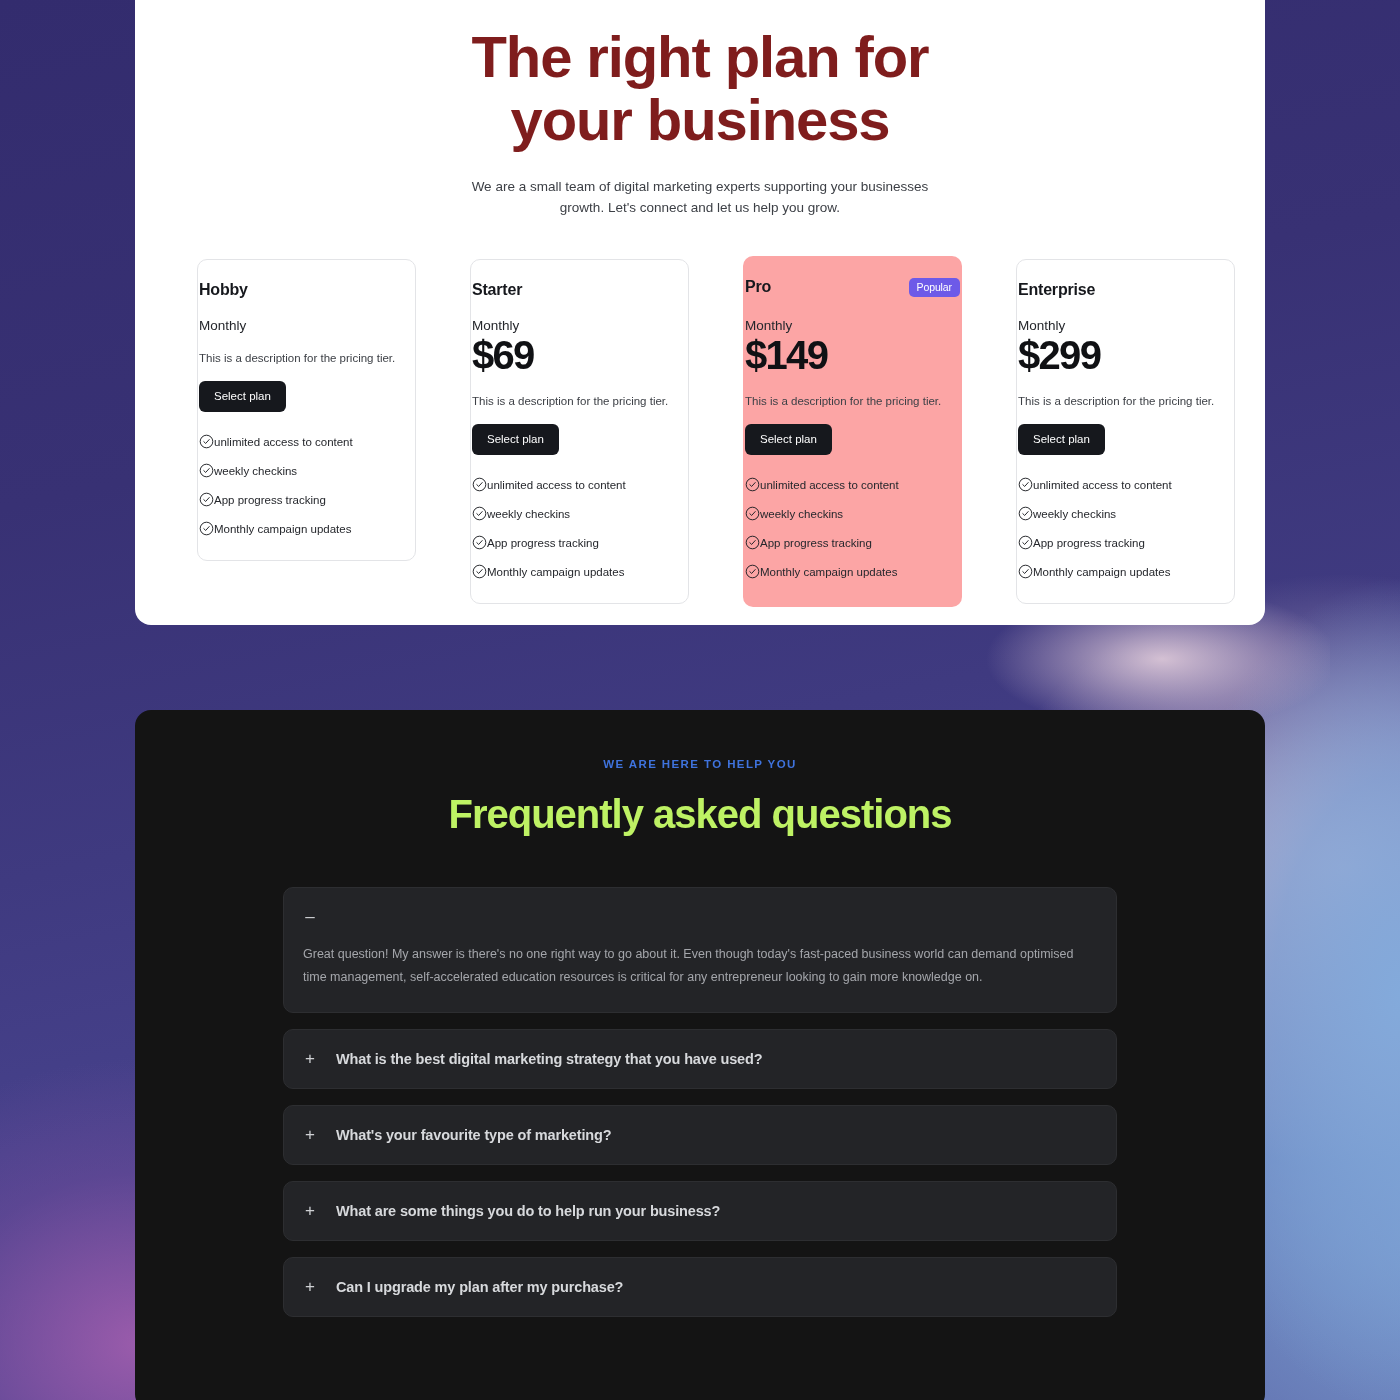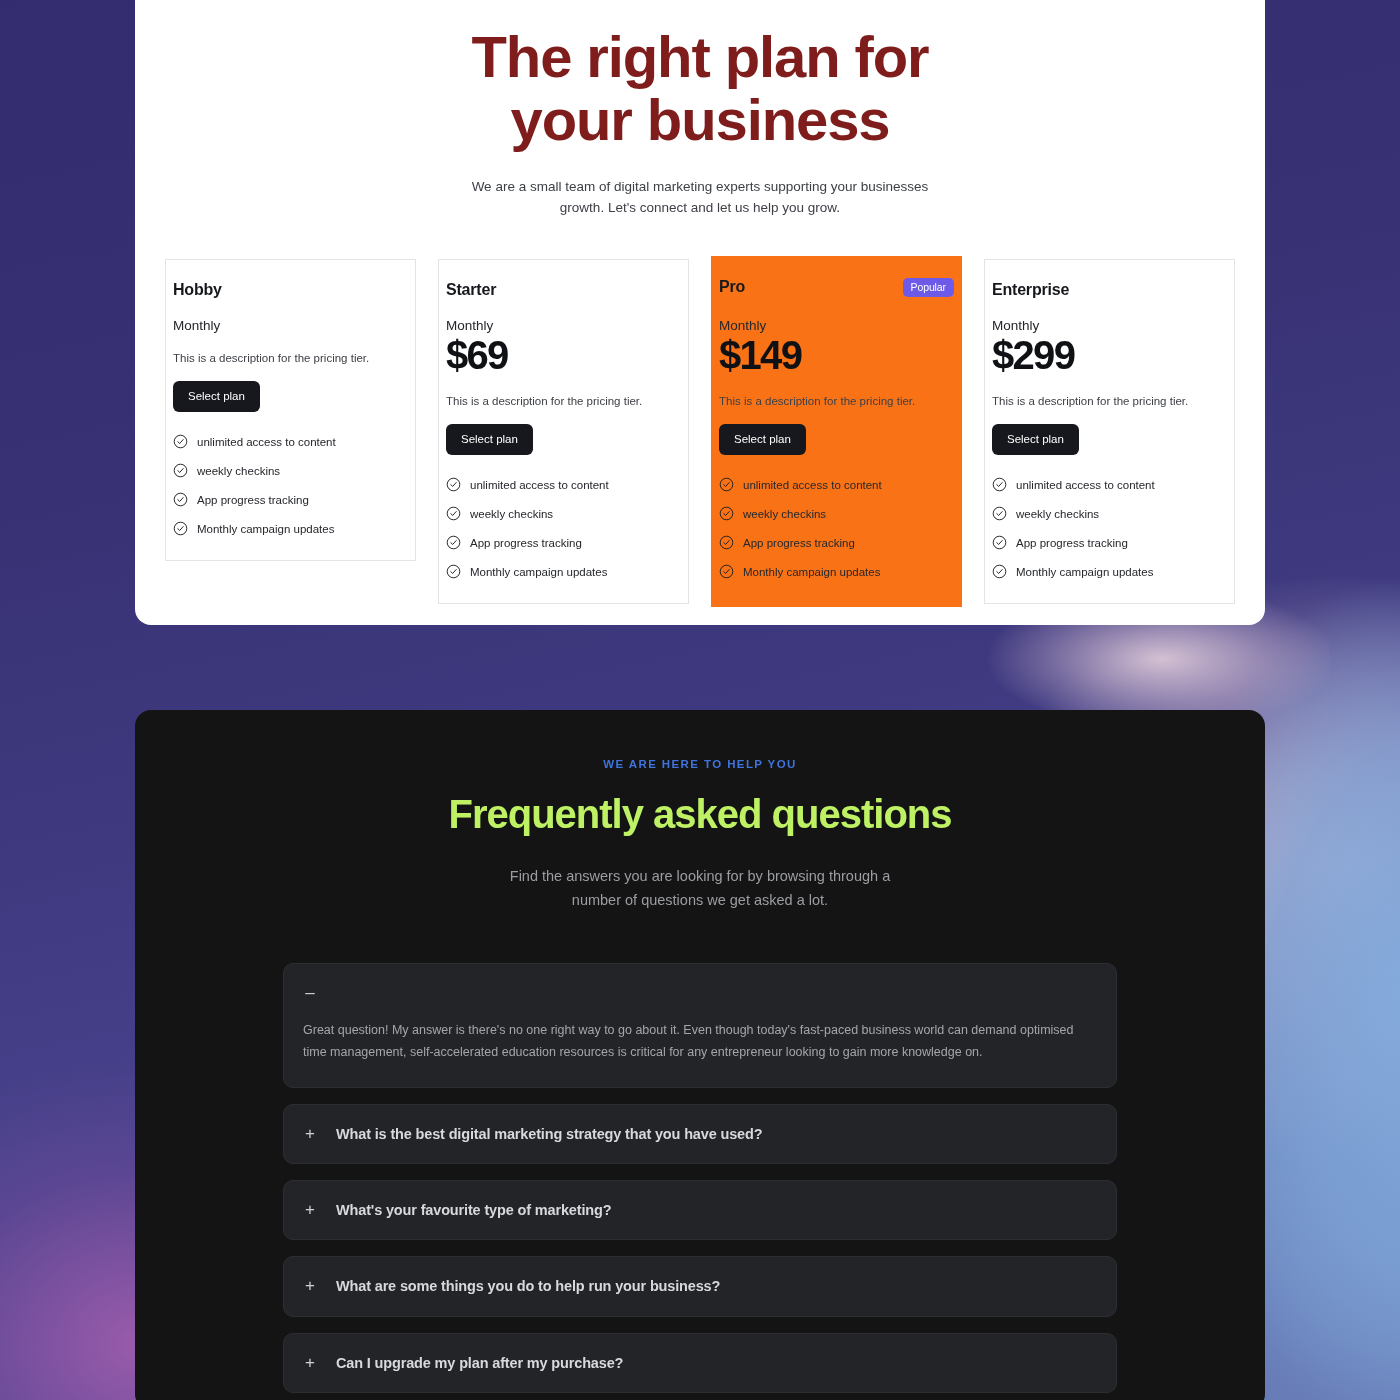--- a/index.html
+++ b/index.html
@@ -87,27 +87,28 @@
   .cards {
     display: flex;
     justify-content: center;
     align-items: flex-start;
     gap: 22px;
     margin-top: 40px;
   }
   .card {
     width: 252px;
     border: 1px solid #e3e4e7;
-    border-radius: 0;
+    border-radius: 10px;
     background: #ffffff;
-    padding: 20px 7px 24px;
+    padding: 20px 1px 24px;
     position: relative;
+    margin-left: 32px;
   }
   .card.featured {
-    background: #f97316;
+    background: #fca5a5;
     border-color: transparent;
     padding-top: 20px;
     padding-bottom: 27px;
     margin-top: -3px;
     width: 252px;
   }
   .card-head {
     display: flex;
     align-items: center;
     justify-content: space-between;
@@ -160,21 +161,20 @@
     cursor: pointer;
     font-family: inherit;
   }
   .features {
     list-style: none;
     margin-top: 22px;
   }
   .feature {
     display: flex;
     align-items: center;
-    gap: 9px;
     margin-bottom: 14px;
   }
   .feature:last-child { margin-bottom: 0; }
   .feature svg { flex: 0 0 auto; display: block; }
   .feature-label {
     font-size: 11.5px;
     color: #25272c;
   }
 
   
@@ -421,21 +421,20 @@
             <span class="feature-label">Monthly campaign updates</span>
           </li>
         </ul></div>
     </div>
 </section>
 
 <section class="panel faq-panel">
   <div class="faq-head">
     <div class="eyebrow">WE ARE HERE TO HELP YOU</div>
     <h2 class="faq-title">Frequently asked questions</h2>
-    <p class="faq-sub">Find the answers you are looking for by browsing through a number of questions we get asked a lot.</p>
   </div>
   <div class="faq-list" id="faq-list">
       <div class="faq-item open">
         <div class="faq-q-row">
           <span class="faq-sign">–</span>
         </div>
         <div class="faq-a">Great question! My answer is there's no one right way to go about it. Even though today's fast-paced business world can demand optimised time management, self-accelerated education resources is critical for any entrepreneur looking to gain more knowledge on.</div>
       </div>
       <div class="faq-item">
         <div class="faq-q-row">

